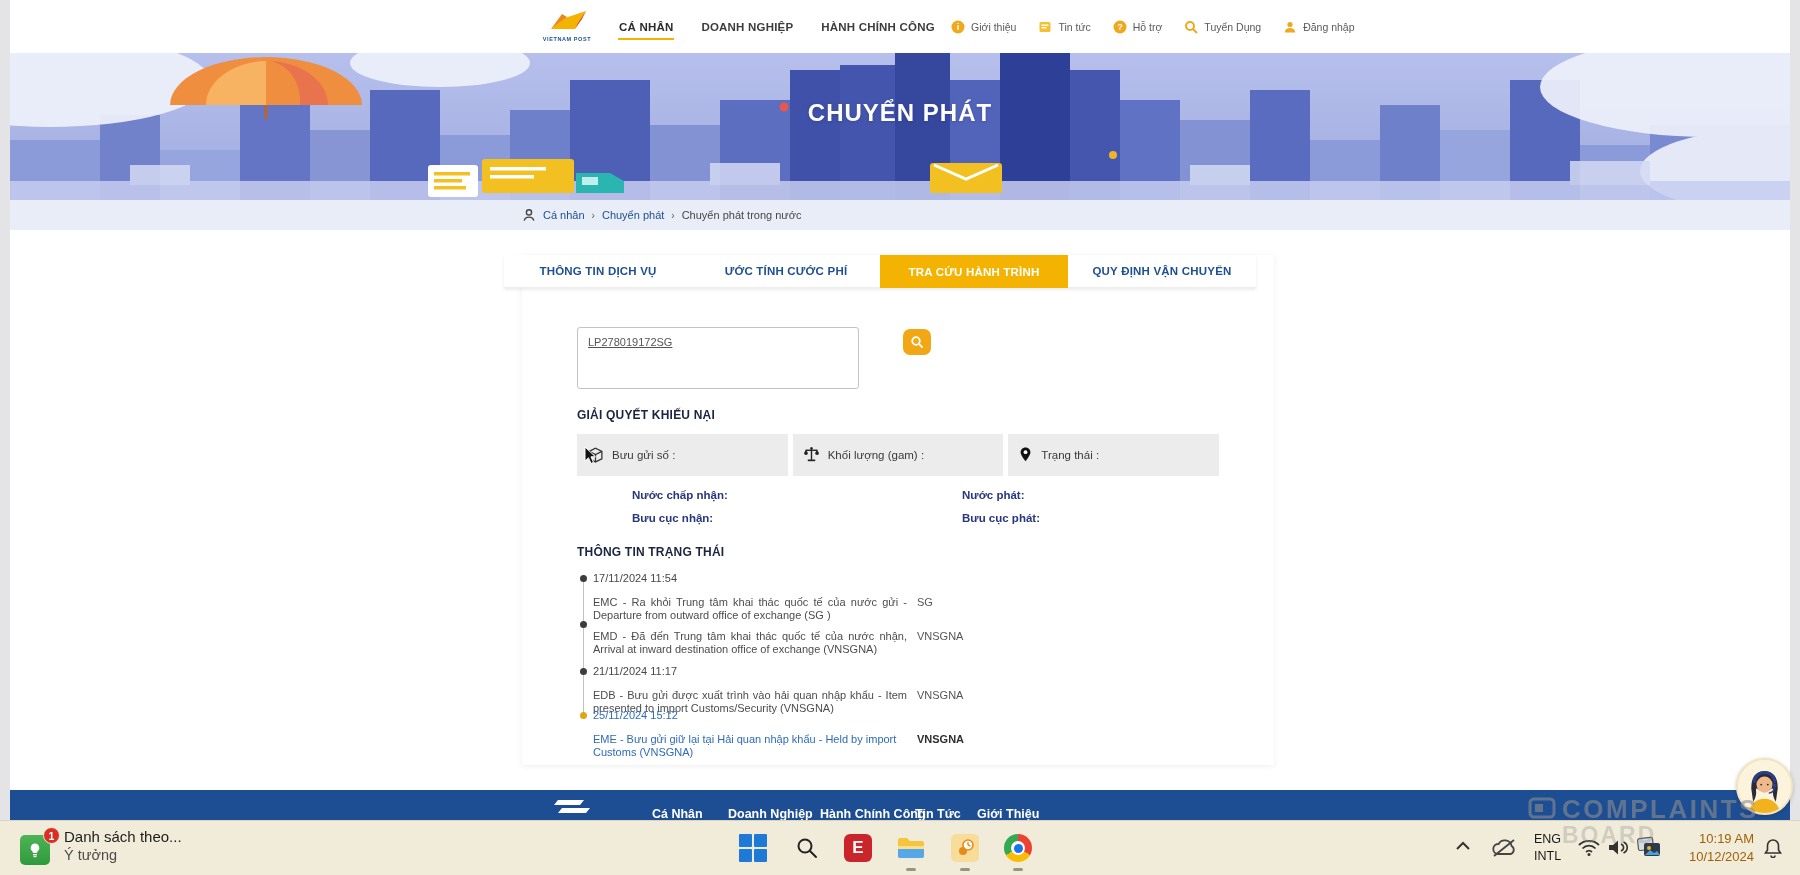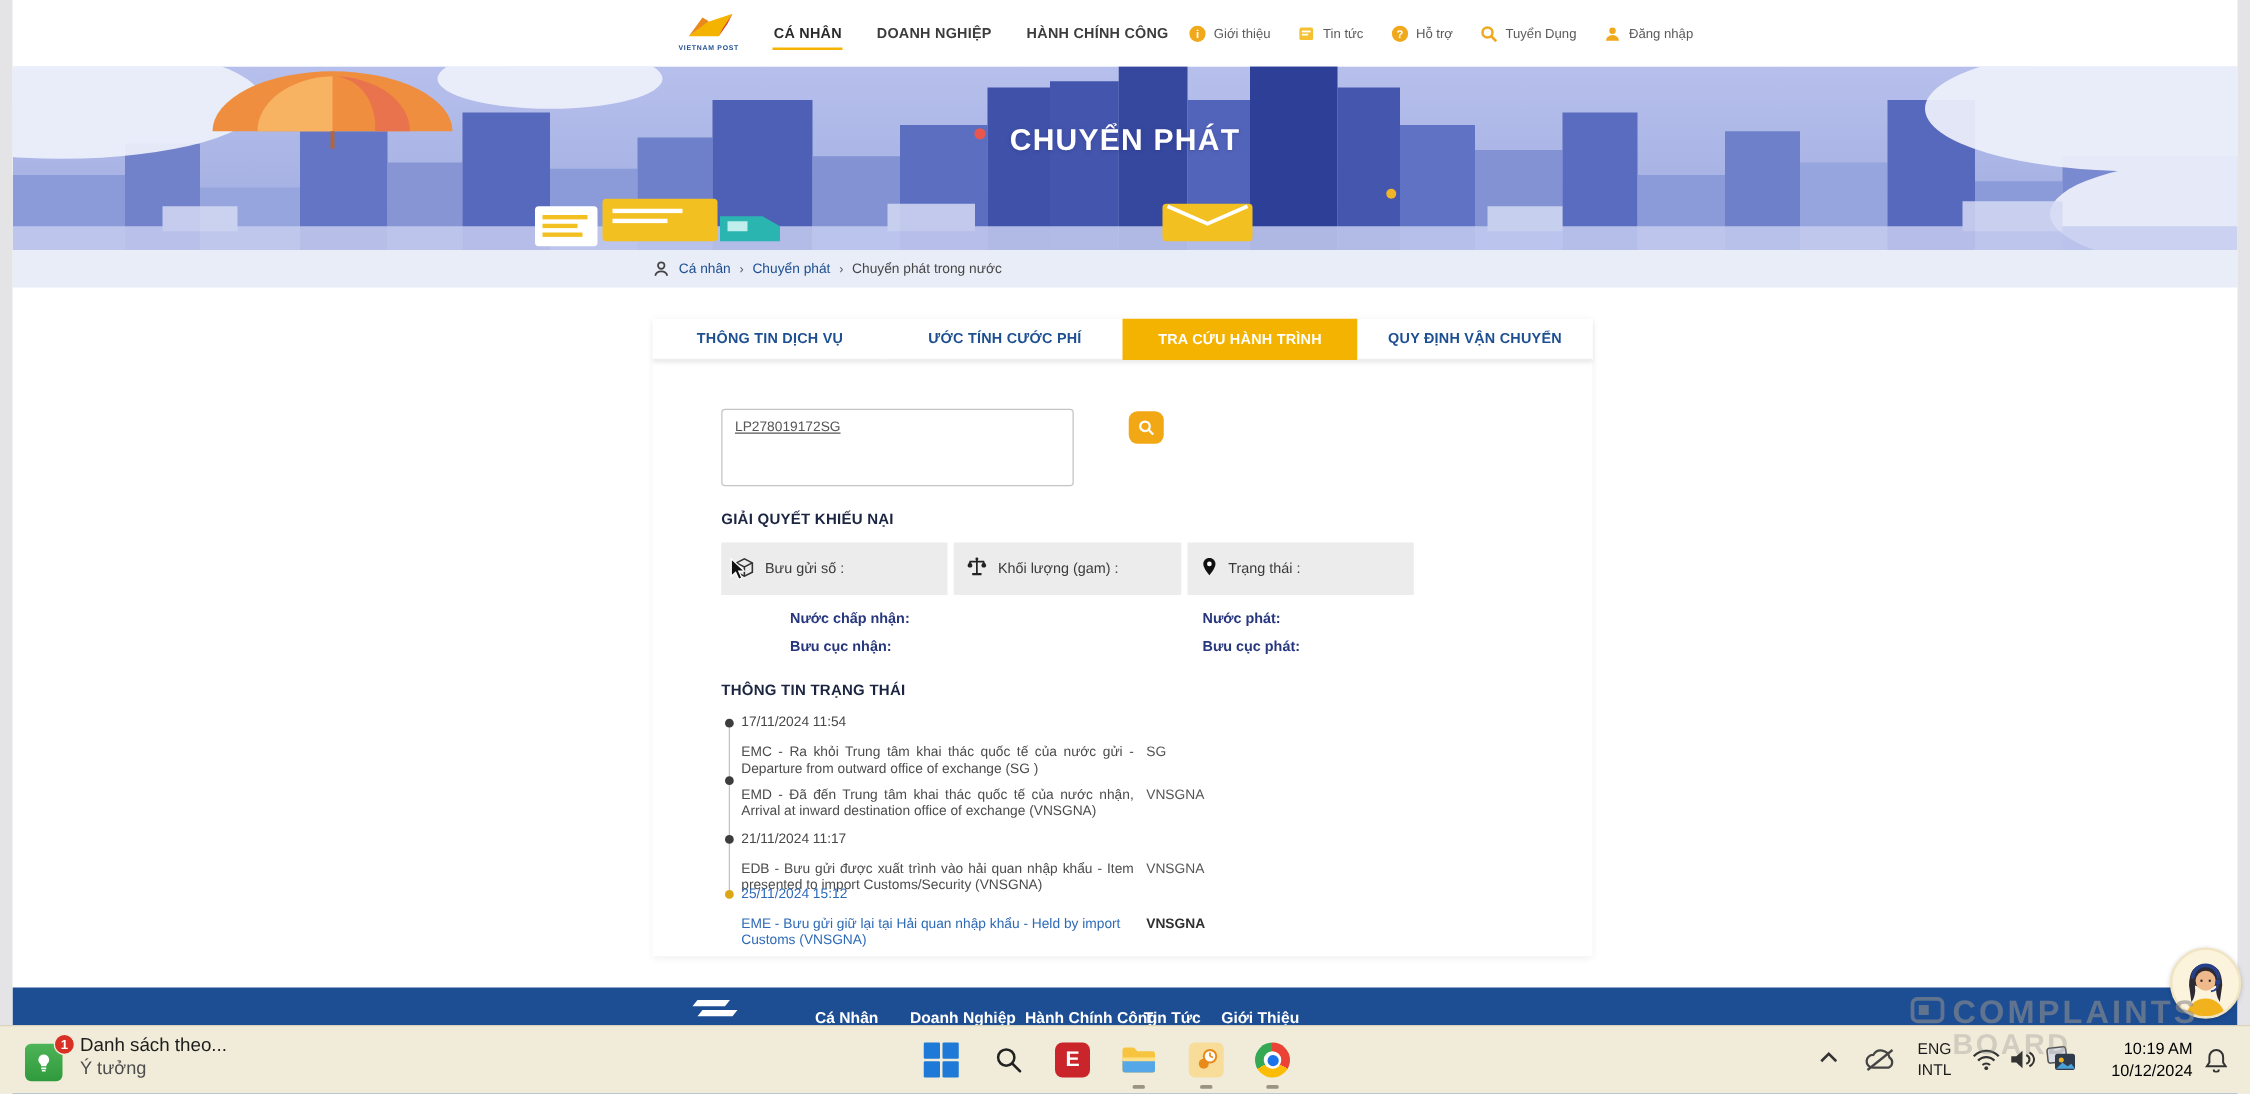--- a/index.html
+++ b/index.html
@@ -26,29 +26,29 @@
 
   
   .crumbbar { position:absolute; left:10px; top:200px; width:1780px; height:30px; background:#e9edf7; display:flex; align-items:center; z-index:4; }
   .crumb-inner { display:flex; align-items:center; gap:7px; margin-left:512px; font-size:11px; }
   .crumb-link { color:#1d4f91; cursor:pointer; }
   .crumb-sep { color:#5a5a5a; font-size:10px; }
   .crumb-current { color:#474747; }
 
   
   .content-card { position:absolute; left:522px; top:255px; width:752px; height:510px; background:#fff; box-shadow:0 1px 6px rgba(0,0,0,.07); }
-  .tabs { position:absolute; left:522px; top:255px; width:752px; height:33px; display:flex; z-index:3; box-shadow:0 2px 3px rgba(0,0,0,.08);text-align:right; }
+  .tabs { position:absolute; left:504px; top:255px; width:752px; height:33px; display:flex; z-index:3; box-shadow:0 2px 3px rgba(0,0,0,.08);text-align:right; }
   .tab { flex:1; display:flex; align-items:center; justify-content:center; background:#fff; color:#1d4f91; font-size:11.5px; font-weight:bold; letter-spacing:.2px; cursor:pointer; border-bottom:1px solid #efefef; }
   .tab.active { background:#f5b301; color:#fff; border-bottom:none; }
 
   .track-input { position:absolute; left:577px; top:327px; width:282px; height:62px; border:1px solid #c4c4c4; border-radius:3px; padding:8px 10px; font-size:11px; color:#555; font-family:inherit; resize:none; background:#fff; z-index:4;text-decoration:underline; }
   .search-btn { position:absolute; left:903px; top:329px; width:28px; height:26px; border:none; border-radius:7px; background:#f2a714; display:flex; align-items:center; justify-content:center; cursor:pointer; z-index:4; }
 
   .section-title { position:absolute; font-size:12px; font-weight:bold; color:#1b2440; letter-spacing:.2px; z-index:4; }
-  .summary-row { position:absolute; left:577px; top:434px; width:554px; height:42px; display:flex; gap:5px; z-index:4; }
+  .summary-row { position:absolute; left:577px; top:434px; width:642px; height:42px; display:flex; gap:5px; z-index:4; }
   .summary-box { flex:1; background:#ececec; display:flex; align-items:center; gap:8px; padding-left:10px; font-size:11.5px; color:#3a3a3a; }
 
   .field-label { position:absolute; font-size:11.5px; font-weight:bold; color:#27377e; z-index:4;padding-left:42px; }
 
   .tl-line { position:absolute; left:583px; top:581px; width:1px; height:135px; background:#c2c2c2; z-index:3; }
   .tl-event { position:absolute; left:577px; width:660px; z-index:4; }
   .ev-dot { position:absolute; left:3px; top:3px; width:7px; height:7px; border-radius:50%; background:#3d3d3d; }
   .ev-date { margin-left:16px; font-size:11px; color:#474747; }
   .ev-body { display:flex; margin-left:16px; margin-top:12px; }
   .ev-desc { width:314px; font-size:11px; line-height:12.5px; color:#4c4c4c; text-align:justify; }
@@ -75,21 +75,21 @@
   .run-dash { position:absolute; top:47px; width:10px; height:3px; border-radius:2px; background:#9a9384; }
   .win-grid { display:grid; grid-template-columns:13px 13px; grid-template-rows:13px 13px; gap:2px; }
   .win-grid span { background:#1e79d7; border-radius:1px; }
   .e-app { width:28px; height:28px; background:#c9252b; border-radius:6px; color:#fff; font-weight:bold; font-size:17px; display:flex; align-items:center; justify-content:center; }
   .clock-app { width:28px; height:28px; background:#f8dd9a; border-radius:5px; display:flex; align-items:center; justify-content:center; }
   .chrome-ball { width:28px; height:28px; border-radius:50%; background:conic-gradient(#ea4335 0 33.3%, #fbbc05 0 66.6%, #34a853 0 100%); position:relative; }
   .chrome-ball::before { content:""; position:absolute; left:7px; top:7px; width:14px; height:14px; border-radius:50%; background:#fff; }
   .chrome-ball::after { content:""; position:absolute; left:9.5px; top:9.5px; width:9px; height:9px; border-radius:50%; background:#1a73e8; }
   .tray-item { position:absolute; display:flex; align-items:center; justify-content:center; cursor:pointer; }
   .lang-block { position:absolute; left:1534px; top:10px; font-size:12.5px; color:#1a1a1a; line-height:17px; cursor:pointer; }
-  .clock-block { position:absolute; left:1668px; top:9px; width:86px; text-align:right; font-size:13px; color:#000000; line-height:18px; cursor:pointer; }
+  .clock-block { position:absolute; left:1668px; top:9px; width:86px; text-align:right; font-size:13px; color:#a16207; line-height:18px; cursor:pointer; }
   .bell { position:absolute; left:1764px; top:17px; cursor:pointer; }
 
   
   .watermark { position:absolute; left:1528px; top:795px; display:flex; align-items:flex-start; gap:6px; z-index:35; opacity:.6; pointer-events:none; color:#8d8d8d; }
   .wm-line1 { font-size:26px; font-weight:bold; letter-spacing:2.5px; line-height:28px; }
   .wm-line2 { font-size:23px; font-weight:bold; letter-spacing:2px; opacity:.55; line-height:24px; }
 
   .mouse-cursor { position:absolute; left:584px; top:446px; z-index:40; }
 </style>
 </head>

